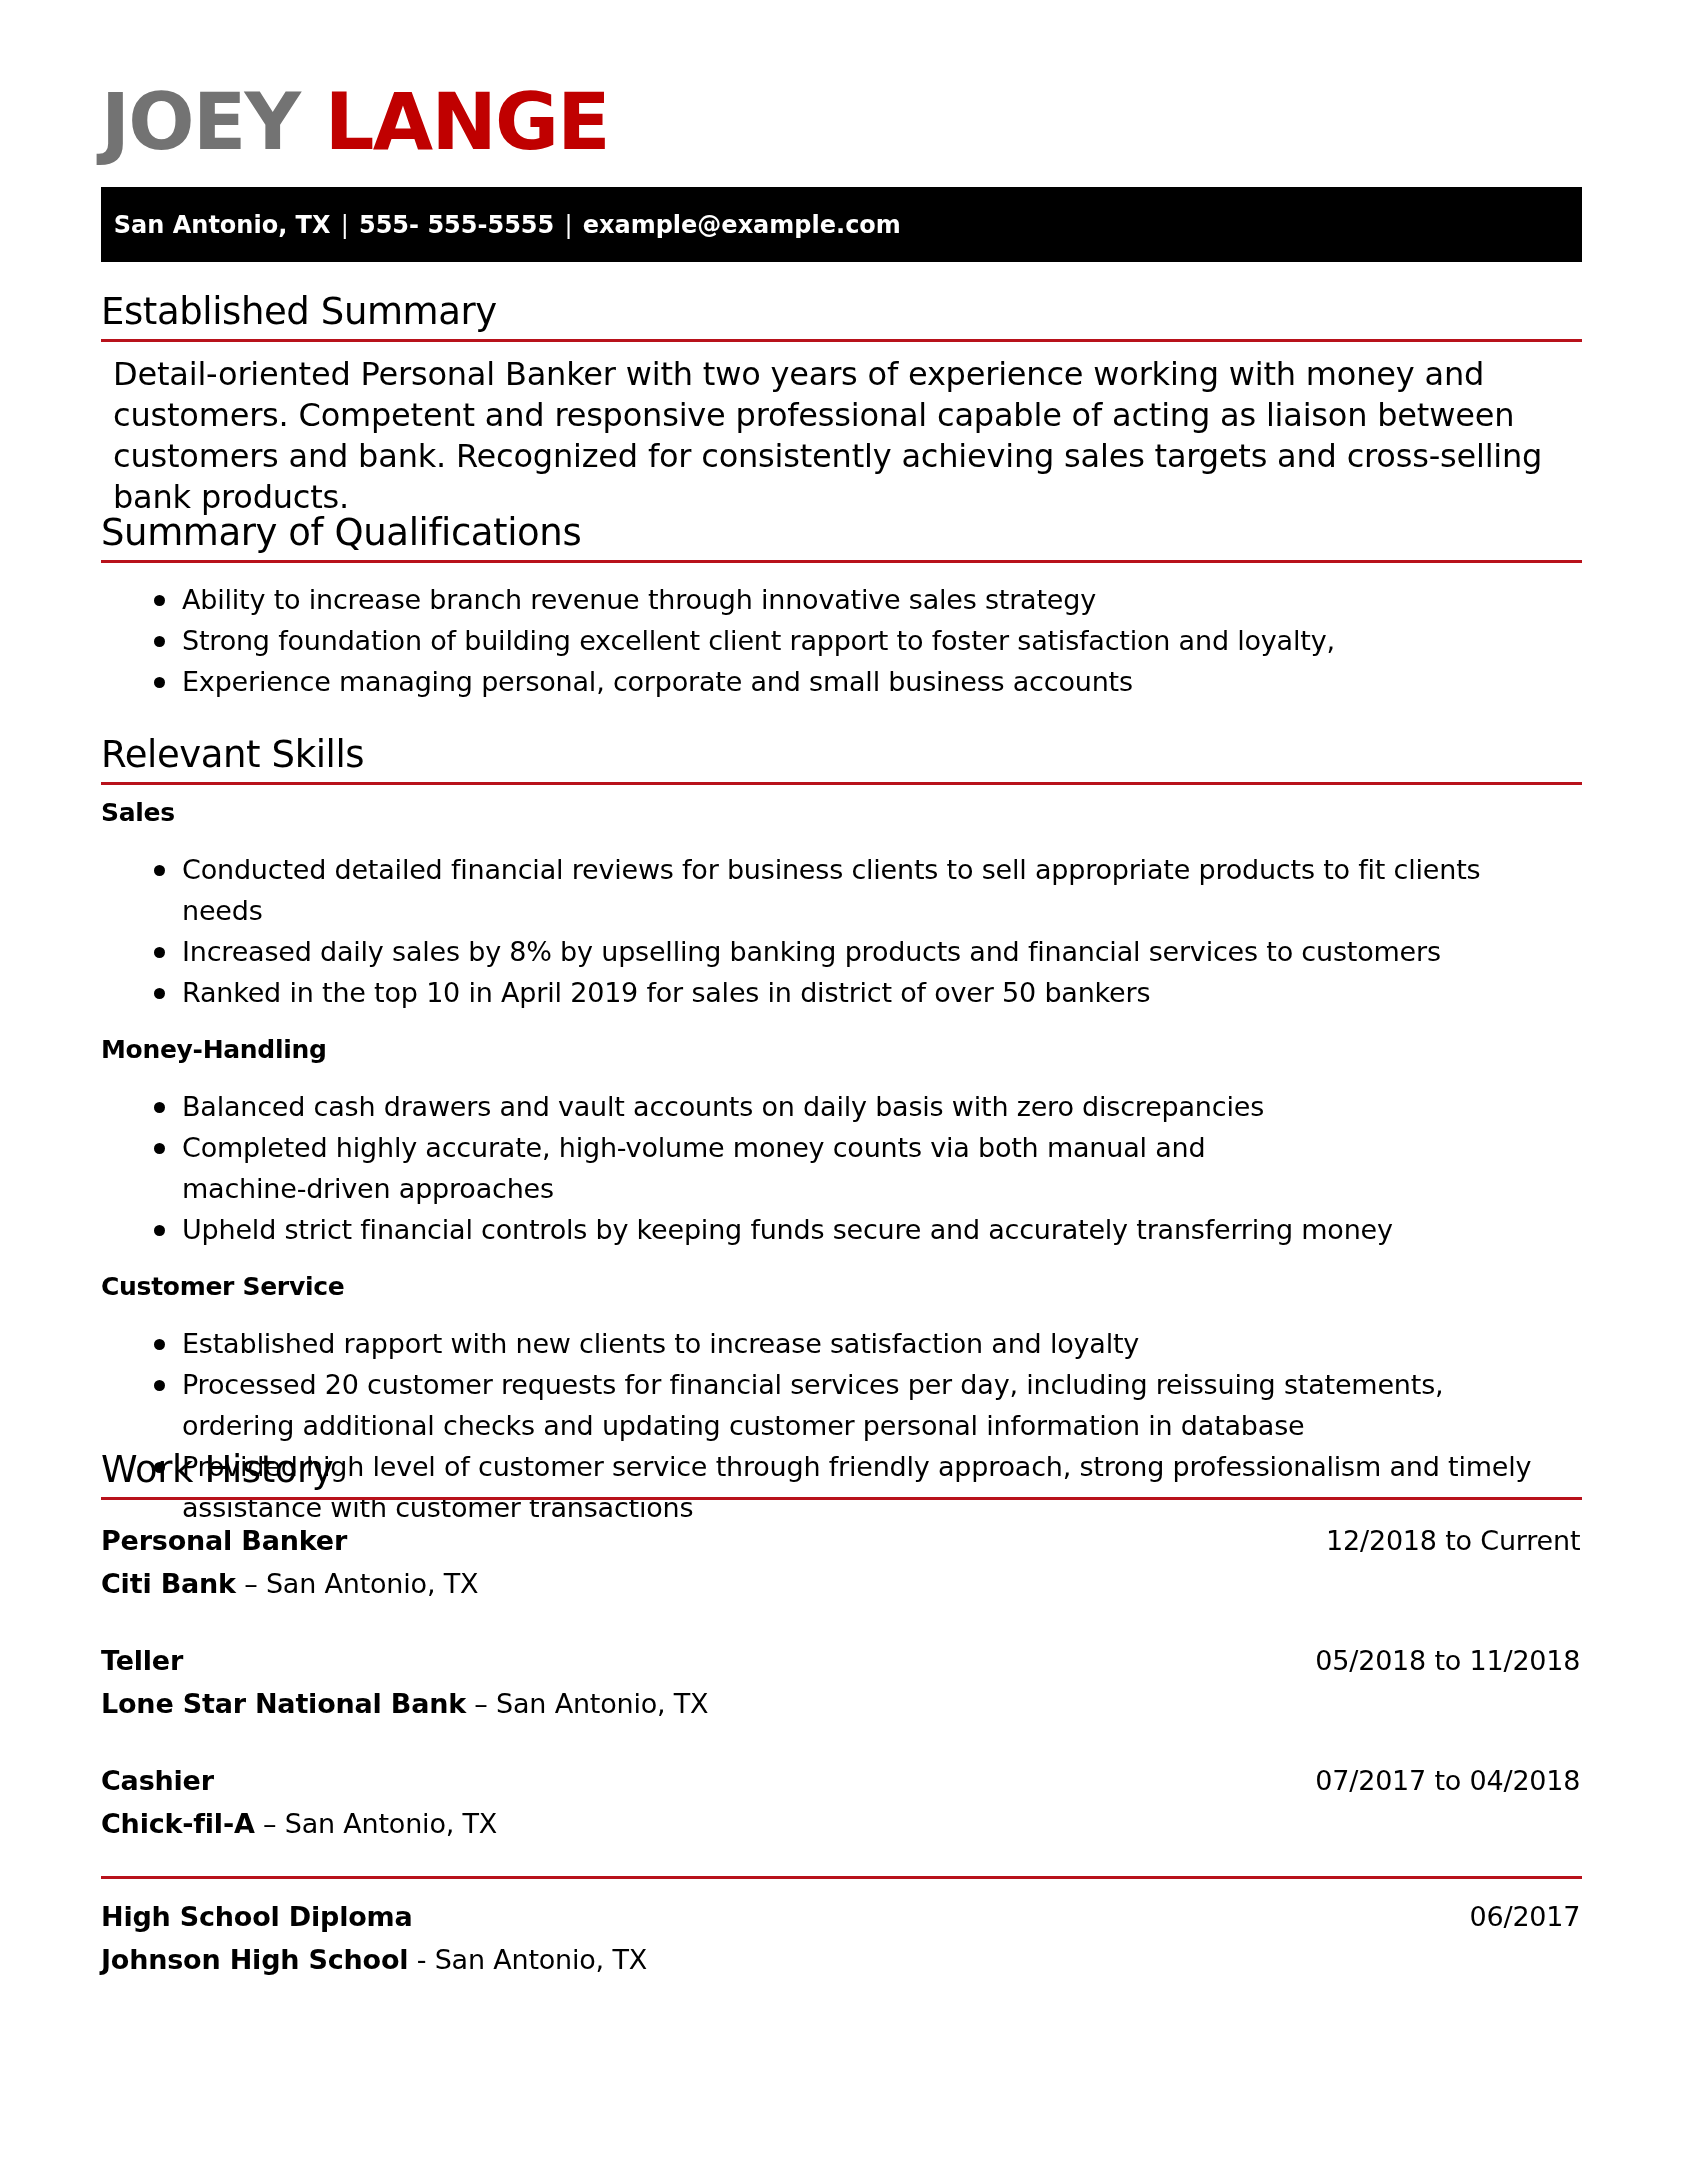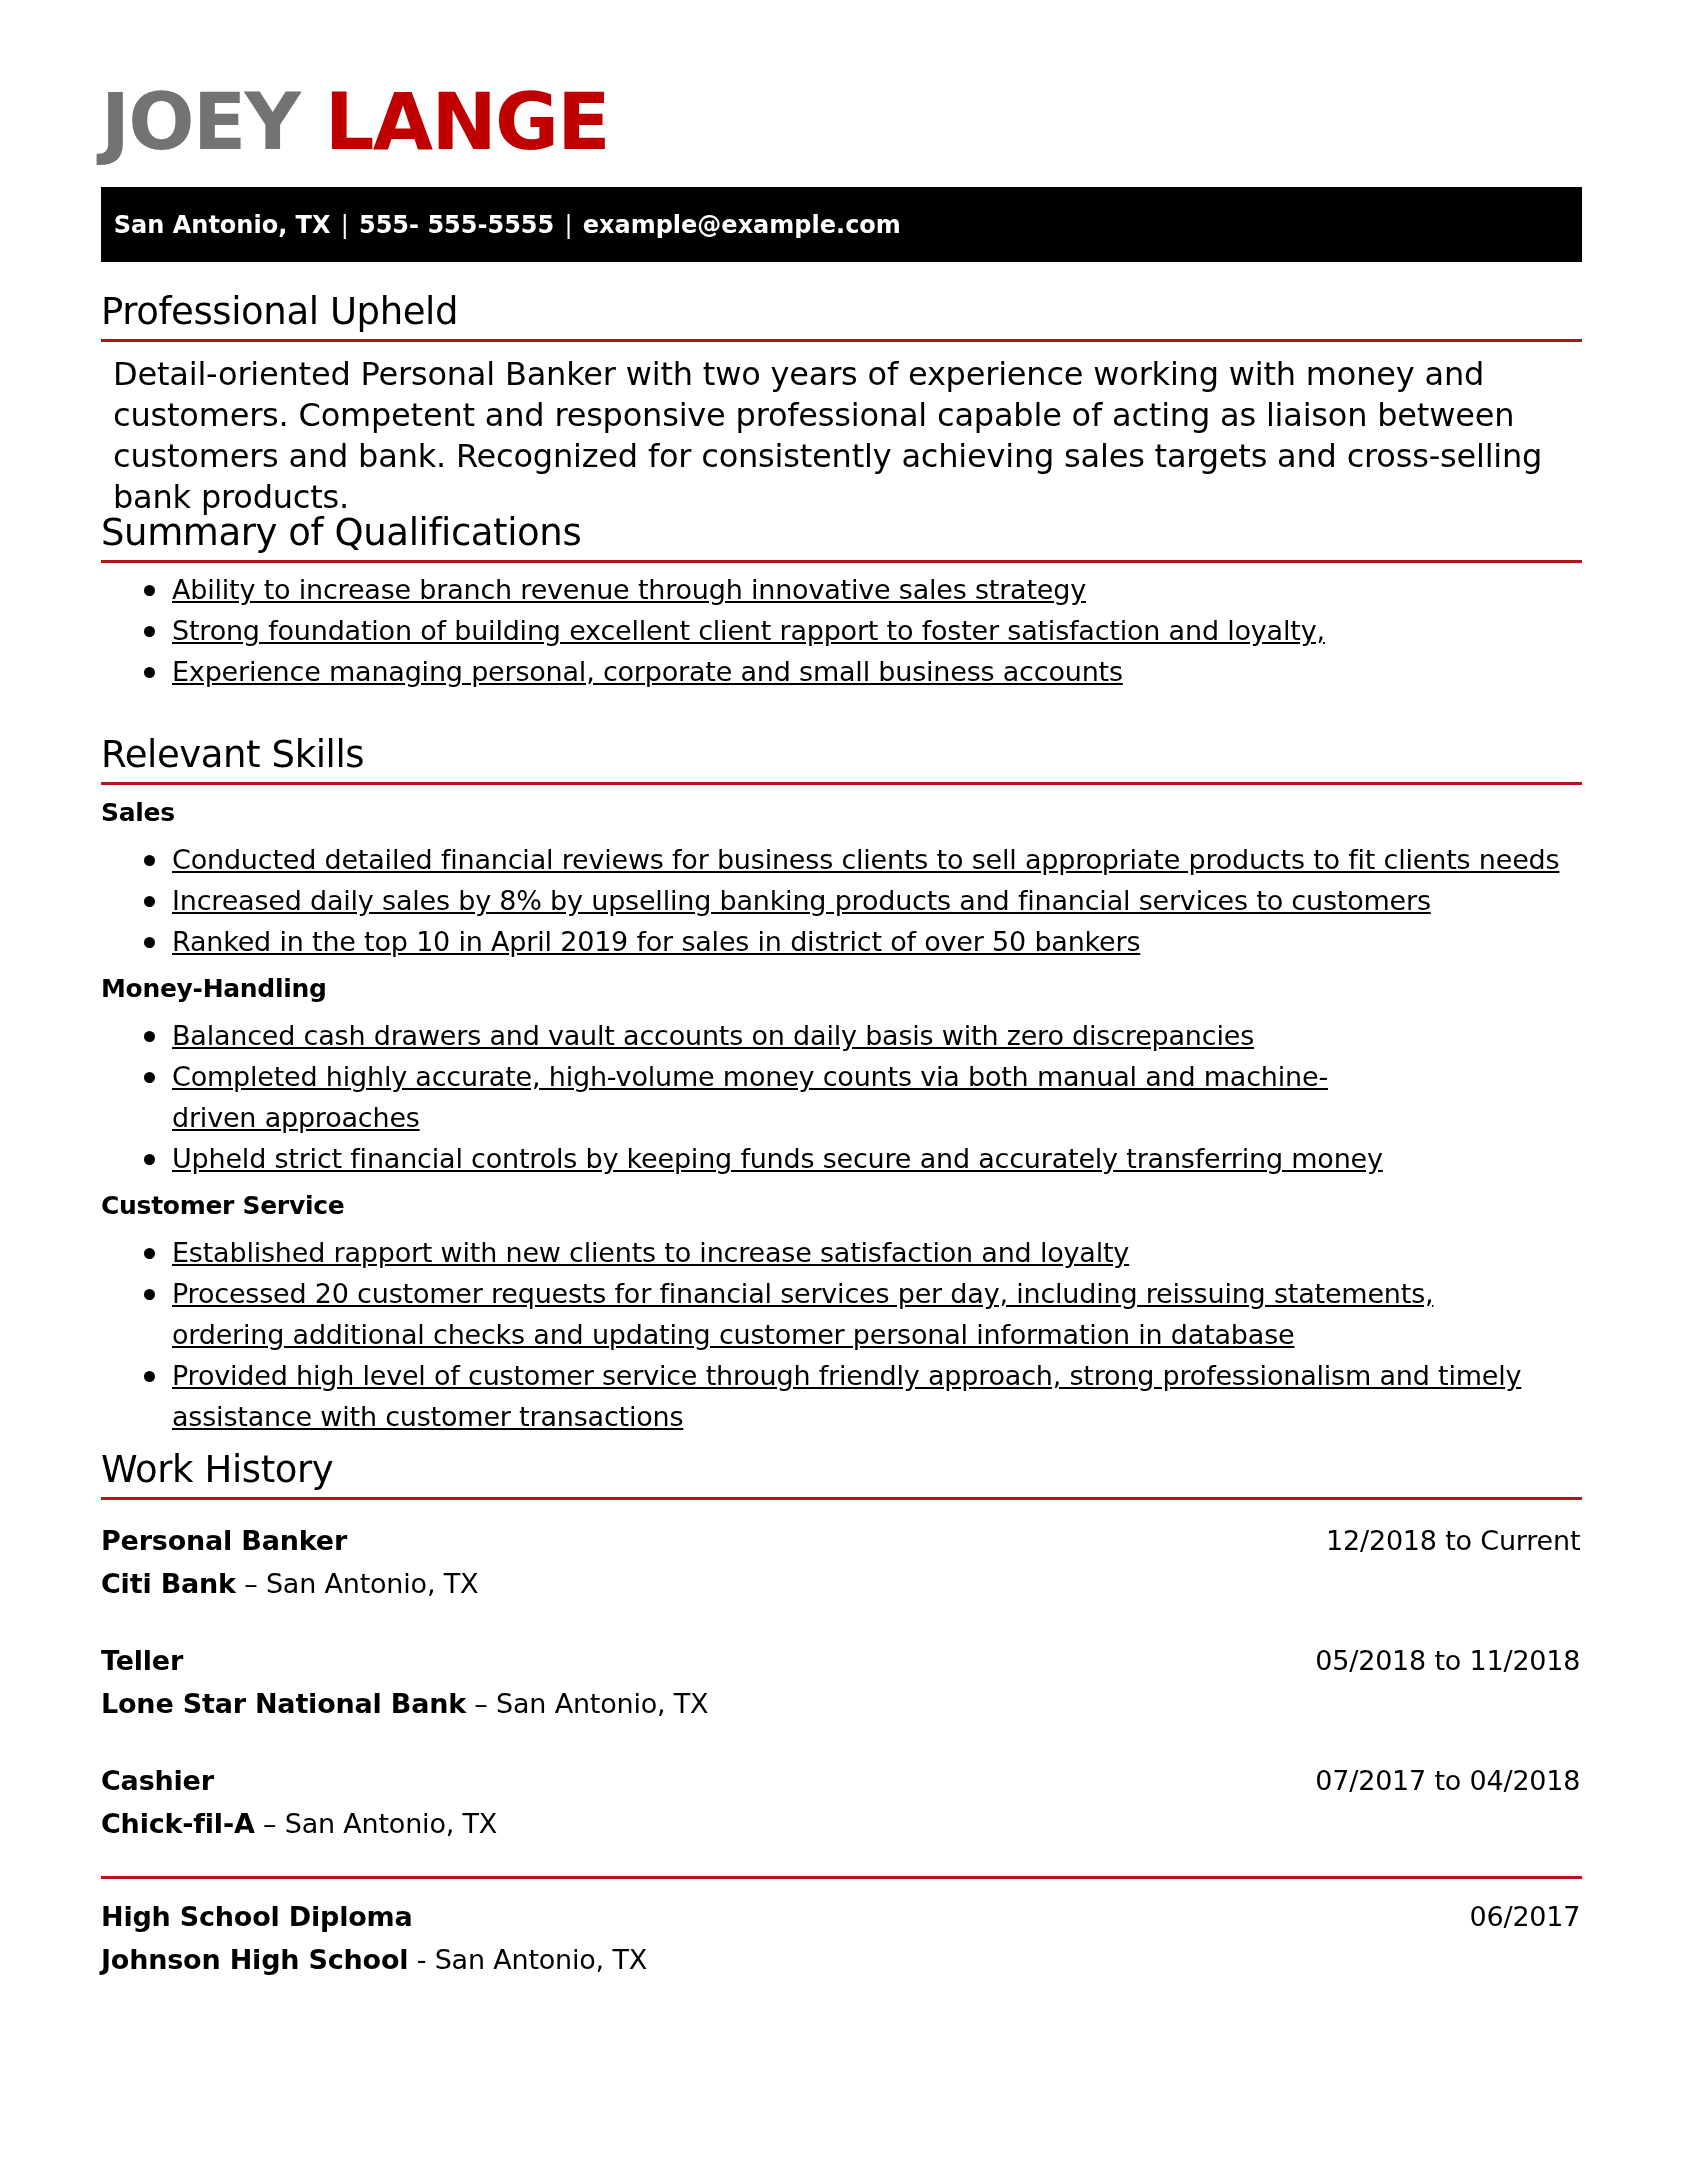--- a/index.html
+++ b/index.html
@@ -79,23 +79,22 @@
     .body-text {
       font-size: 32px;
       line-height: 41px;
       margin: 12px;
       letter-spacing: -0.2px;
     }
     .para { margin-top: 12px; }
 
     ul.bullets {
       list-style: none;
-      margin: 6px;
+      margin: 16px;
       padding: 0;
-      text-decoration: underline;
     }
     ul.bullets li {
       position: relative;
       padding-left: 65px;
       font-size: 27px;
       line-height: 41px;
       letter-spacing: -0.2px;
     }
     ul.bullets li .dot {
       position: absolute;
@@ -141,21 +140,21 @@
 
   <div class="contact-bar">
     <span>San Antonio, TX</span>
     <span class="sep">|</span>
     <span>555- 555-5555</span>
     <span class="sep">|</span>
     <span>example@example.com</span>
   </div>
 
   <div class="section" style="top:290px;">
-    <h2 class="section-title">Professional Upheld</h2>
+    <h2 class="section-title">Established Summary</h2>
     <div class="rule"></div>
     <p class="body-text para">Detail-oriented Personal Banker with two years of experience working with money and customers. Competent and responsive professional capable of acting as liaison between customers and bank. Recognized for consistently achieving sales targets and cross-selling bank products.</p>
   </div>
 
   <div class="section" style="top:511px;">
     <h2 class="section-title">Summary of Qualifications</h2>
     <div class="rule"></div>
     <ul class="bullets para">
       <li><span class="dot"></span><span>Ability to increase branch revenue through innovative sales strategy</span></li>
       <li><span class="dot"></span><span>Strong foundation of building excellent client rapport to foster satisfaction and loyalty,</span></li>

